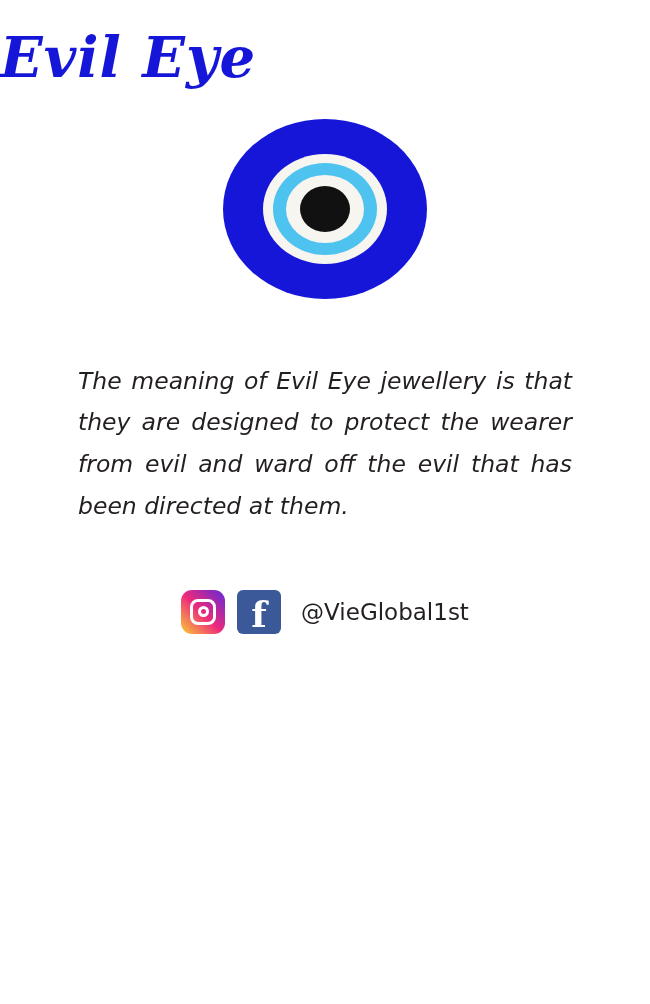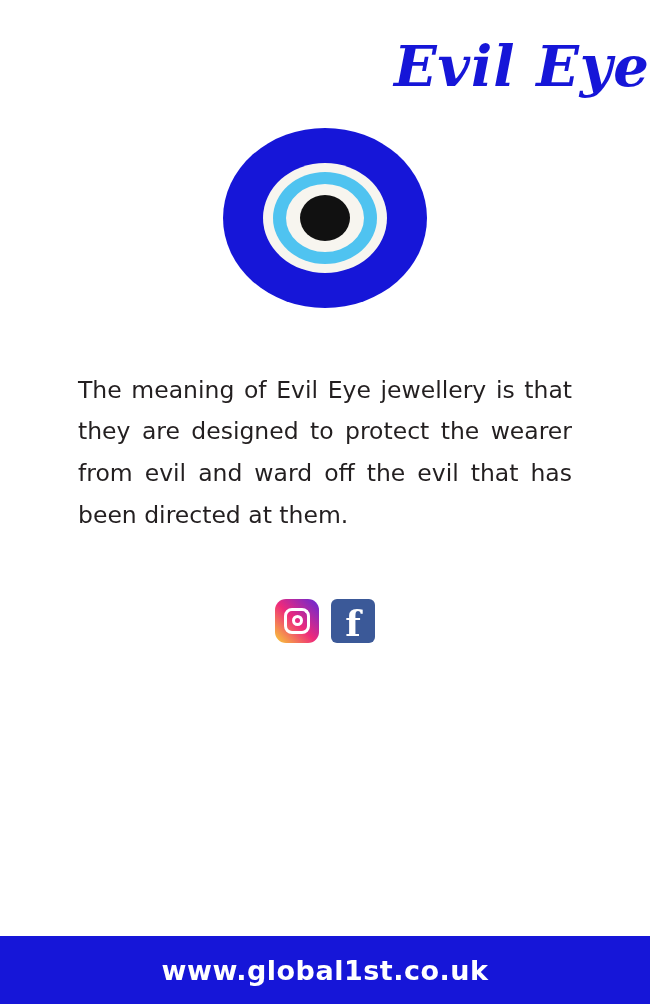--- a/index.html
+++ b/index.html
@@ -16,28 +16,28 @@
   }
   .page {
     width: 650px;
     height: 1004px;
     position: relative;
     display: flex;
     flex-direction: column;
     background: #ffffff;
   }
   .title {
-    text-align: right;
+    text-align: left;
     font-family: "DejaVu Serif", serif;
     font-style: italic;
     font-weight: bold;
     font-size: 56px;
     color: #1616d8;
     letter-spacing: 1px;
-    margin-top: 36px;
+    margin-top: 27px;
     line-height: 1.1;
     user-select: none;
   }
   .eye-wrap {
     display: flex;
     justify-content: center;
     align-items: center;
     margin-top: 30px;
   }
   .eye {
@@ -87,20 +87,21 @@
     margin: 62px 78px 0 78px;
     font-family: "DejaVu Sans", sans-serif;
     font-size: 23.5px;
     line-height: 1.78;
     color: #231f20;
     text-align: justify;
     text-justify: inter-word;
   }
   .body-text p {
     margin: 0 0 30px 0;
+    font-style: italic;
   }
   .body-text p:last-child {
     margin-bottom: 0;
   }
   .social {
     display: flex;
     align-items: center;
     justify-content: center;
     gap: 12px;
     margin-top: 62px;
@@ -209,19 +210,17 @@
   <div class="social">
     <div class="ig-icon">
       <div class="ig-sq">
         <div class="ig-circ"></div>
       </div>
       <div class="ig-dot"></div>
     </div>
     <div class="fb-icon">
       <span>f</span>
     </div>
+    <div class="handle">@VieGlobal1st</div>
   </div>
 
-  <div class="footer">
-    <div class="footer-text">www.global1st.co.uk</div>
-  </div>
 
 </div>
 
 </body></html>

